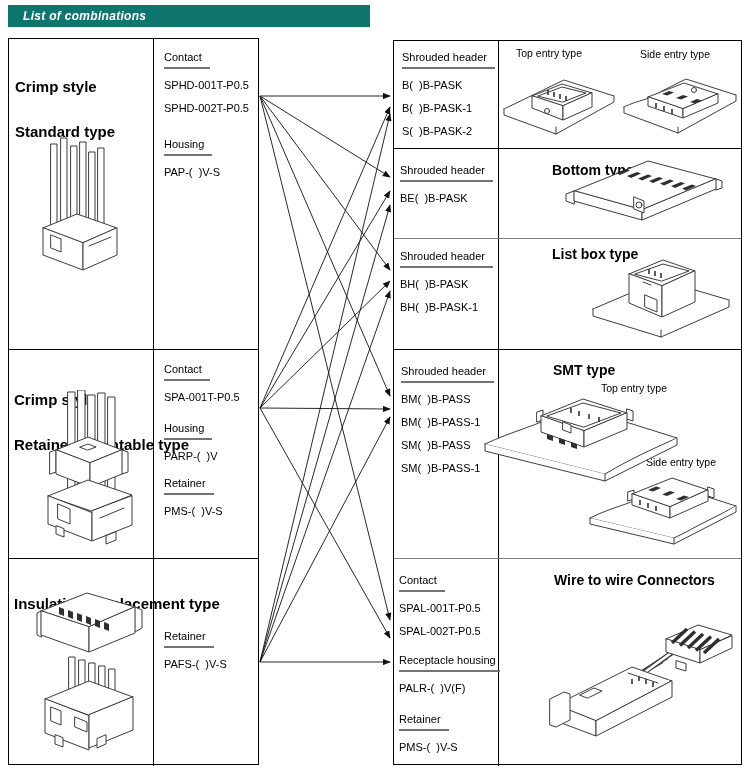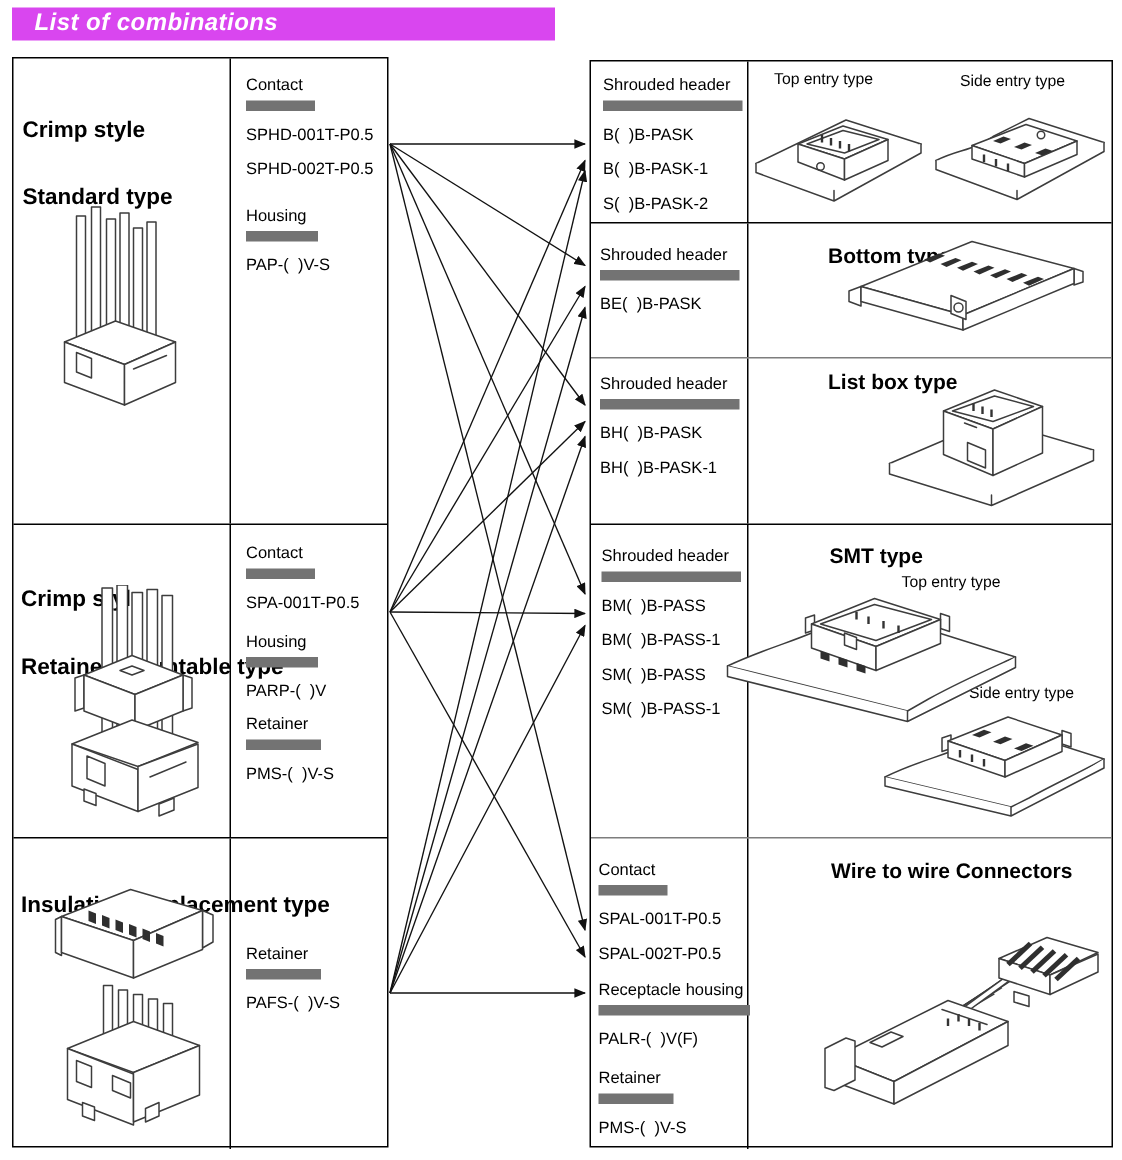--- a/index.html
+++ b/index.html
@@ -1,30 +1,30 @@
 <!DOCTYPE html>
 <html><head>
 <meta charset="utf-8">
 <style>
   html,body{margin:0;padding:0;background:#fff;}
   .page{position:relative;width:748px;height:773px;background:#fff;
         font-family:"Liberation Sans",sans-serif;color:#000;overflow:hidden;}
-  .titlebar{position:absolute;left:8px;top:5px;width:362px;height:22px;background:#d946ef;
-            color:#fff;font-weight:bold;font-style:italic;font-size:16px;line-height:22px;
+  .titlebar{position:absolute;left:8px;top:5px;width:362px;height:22px;background:#0f766e;
+            color:#fff;font-weight:bold;font-style:italic;font-size:12px;line-height:22px;
             padding-left:15px;box-sizing:border-box;letter-spacing:.3px;}
   .tbl{position:absolute;border:1.5px solid #000;box-sizing:border-box;}
   .row{position:absolute;left:0;right:0;box-sizing:border-box;}
   .bt{border-top:1px solid #000;}
   .btg{border-top:1px solid #7d7d7d;}
   .vline{position:absolute;top:0;bottom:0;width:0;border-left:1px solid #000;}
   .btitle{position:absolute;font-size:15px;font-weight:bold;line-height:15px;white-space:pre;}
   .rtitle{position:absolute;font-size:14px;font-weight:bold;white-space:pre;margin-left:40px;}
   .imglabel{position:absolute;font-size:10.5px;text-align:center;white-space:pre;}
   .pgroup{position:absolute;font-size:11px;line-height:13px;}
-  .plabel{display:inline-block;border-bottom:7px solid #737373;padding:0 8px 3px 0;white-space:pre;}
+  .plabel{display:inline-block;border-bottom:2px solid #737373;padding:0 8px 3px 0;white-space:pre;}
   .pitem{margin-top:10px;white-space:pre;}
   .illus{position:absolute;}
   .illus svg{display:block;}
   .arrows{position:absolute;left:0;top:0;pointer-events:none;}
   .ln{stroke:#3d3d3d;stroke-width:1;fill:#fff;stroke-linejoin:round;stroke-linecap:round;}
   .lnn{stroke:#3d3d3d;stroke-width:1;fill:none;stroke-linejoin:round;stroke-linecap:round;}
   .slot{fill:#2f2f2f;stroke:none;}
   .tick{stroke:#333;stroke-width:1.6;fill:none;}
 </style>
 </head>

